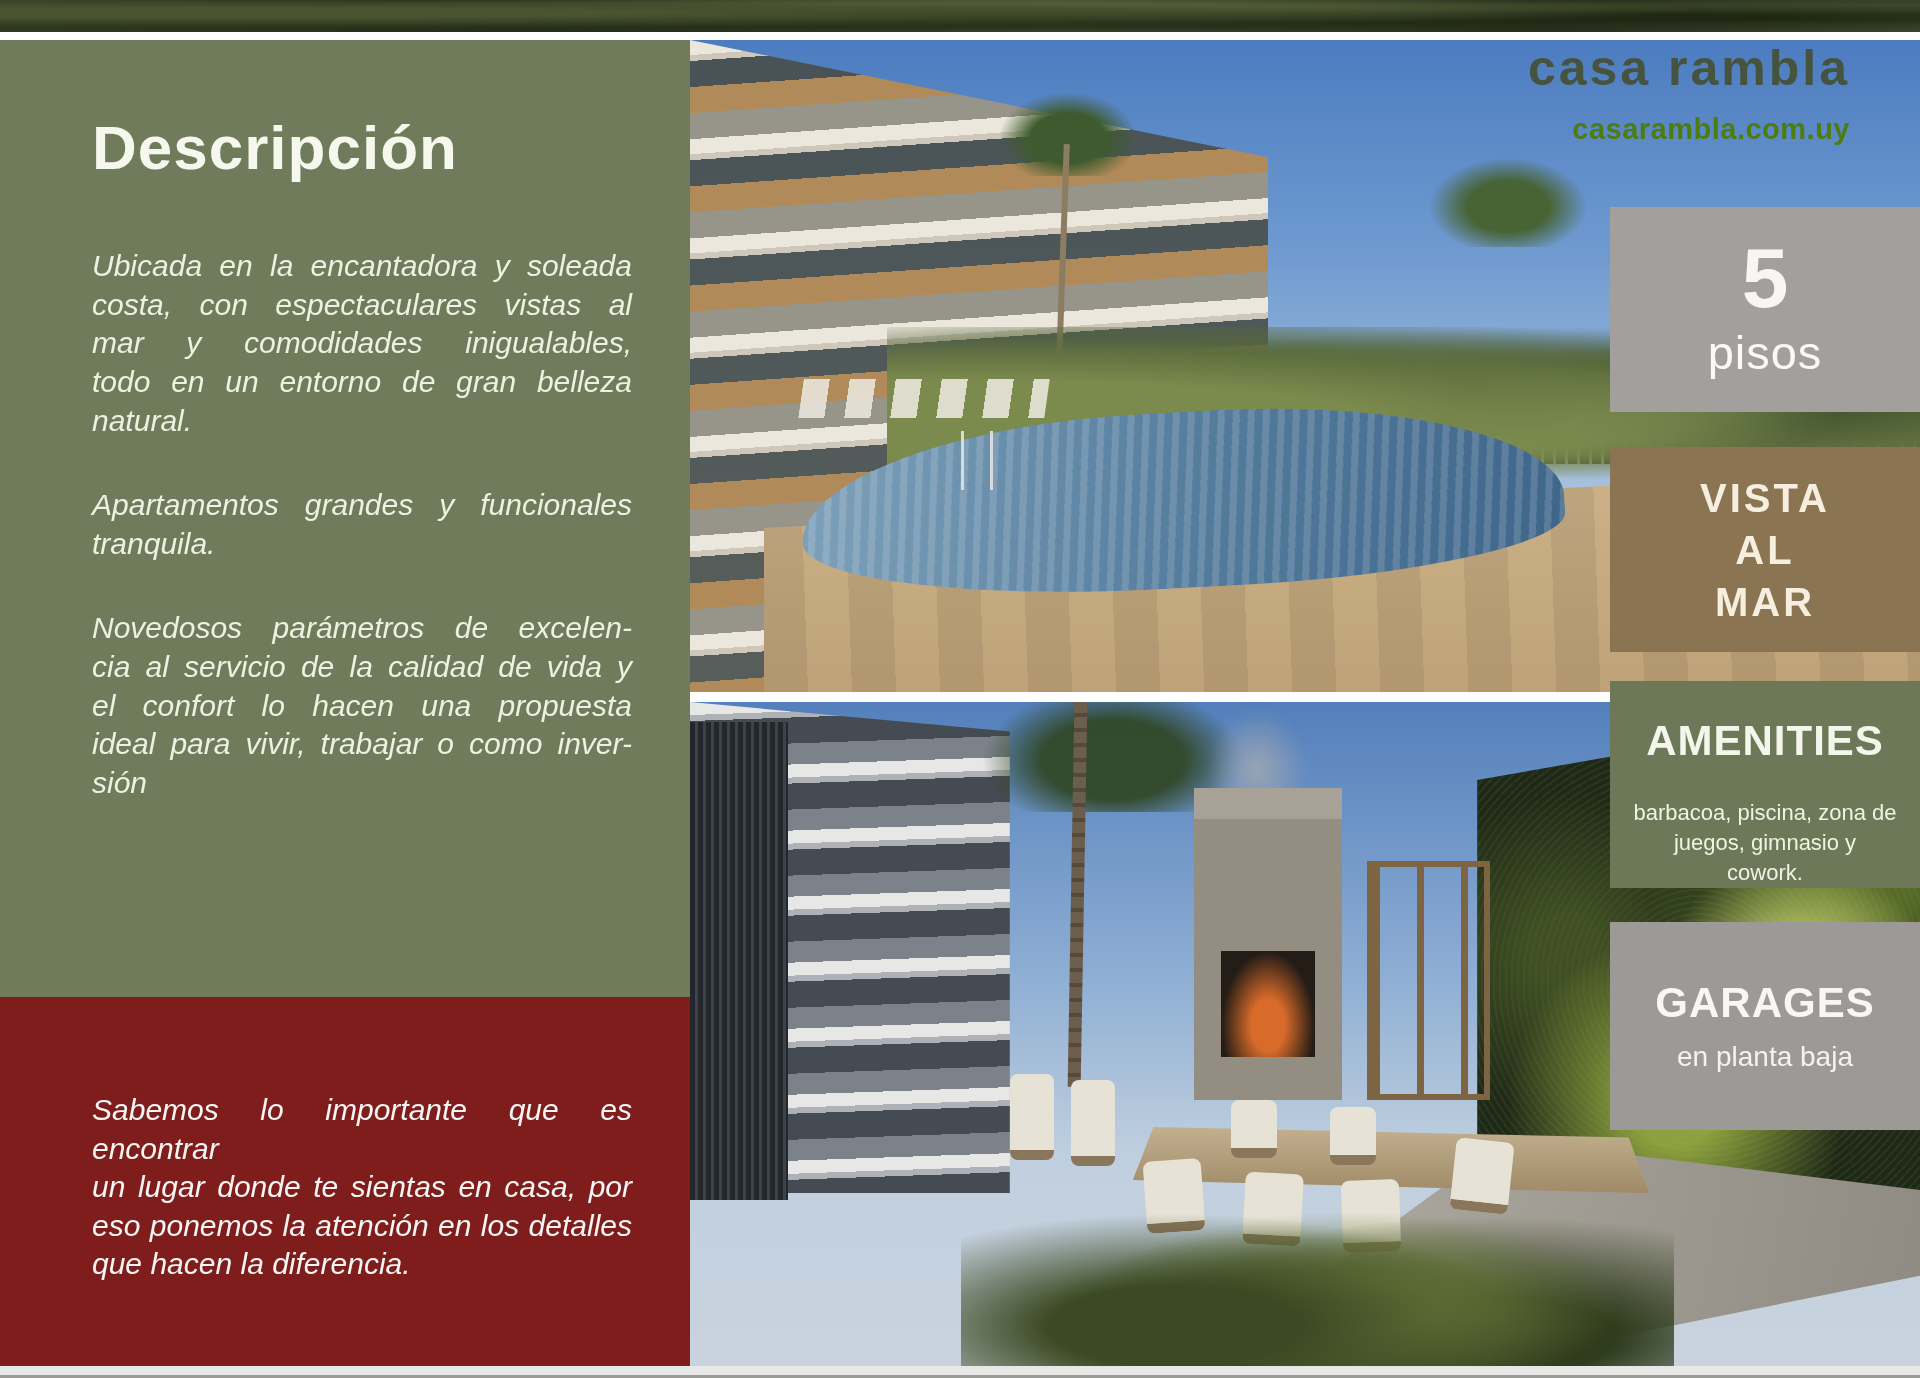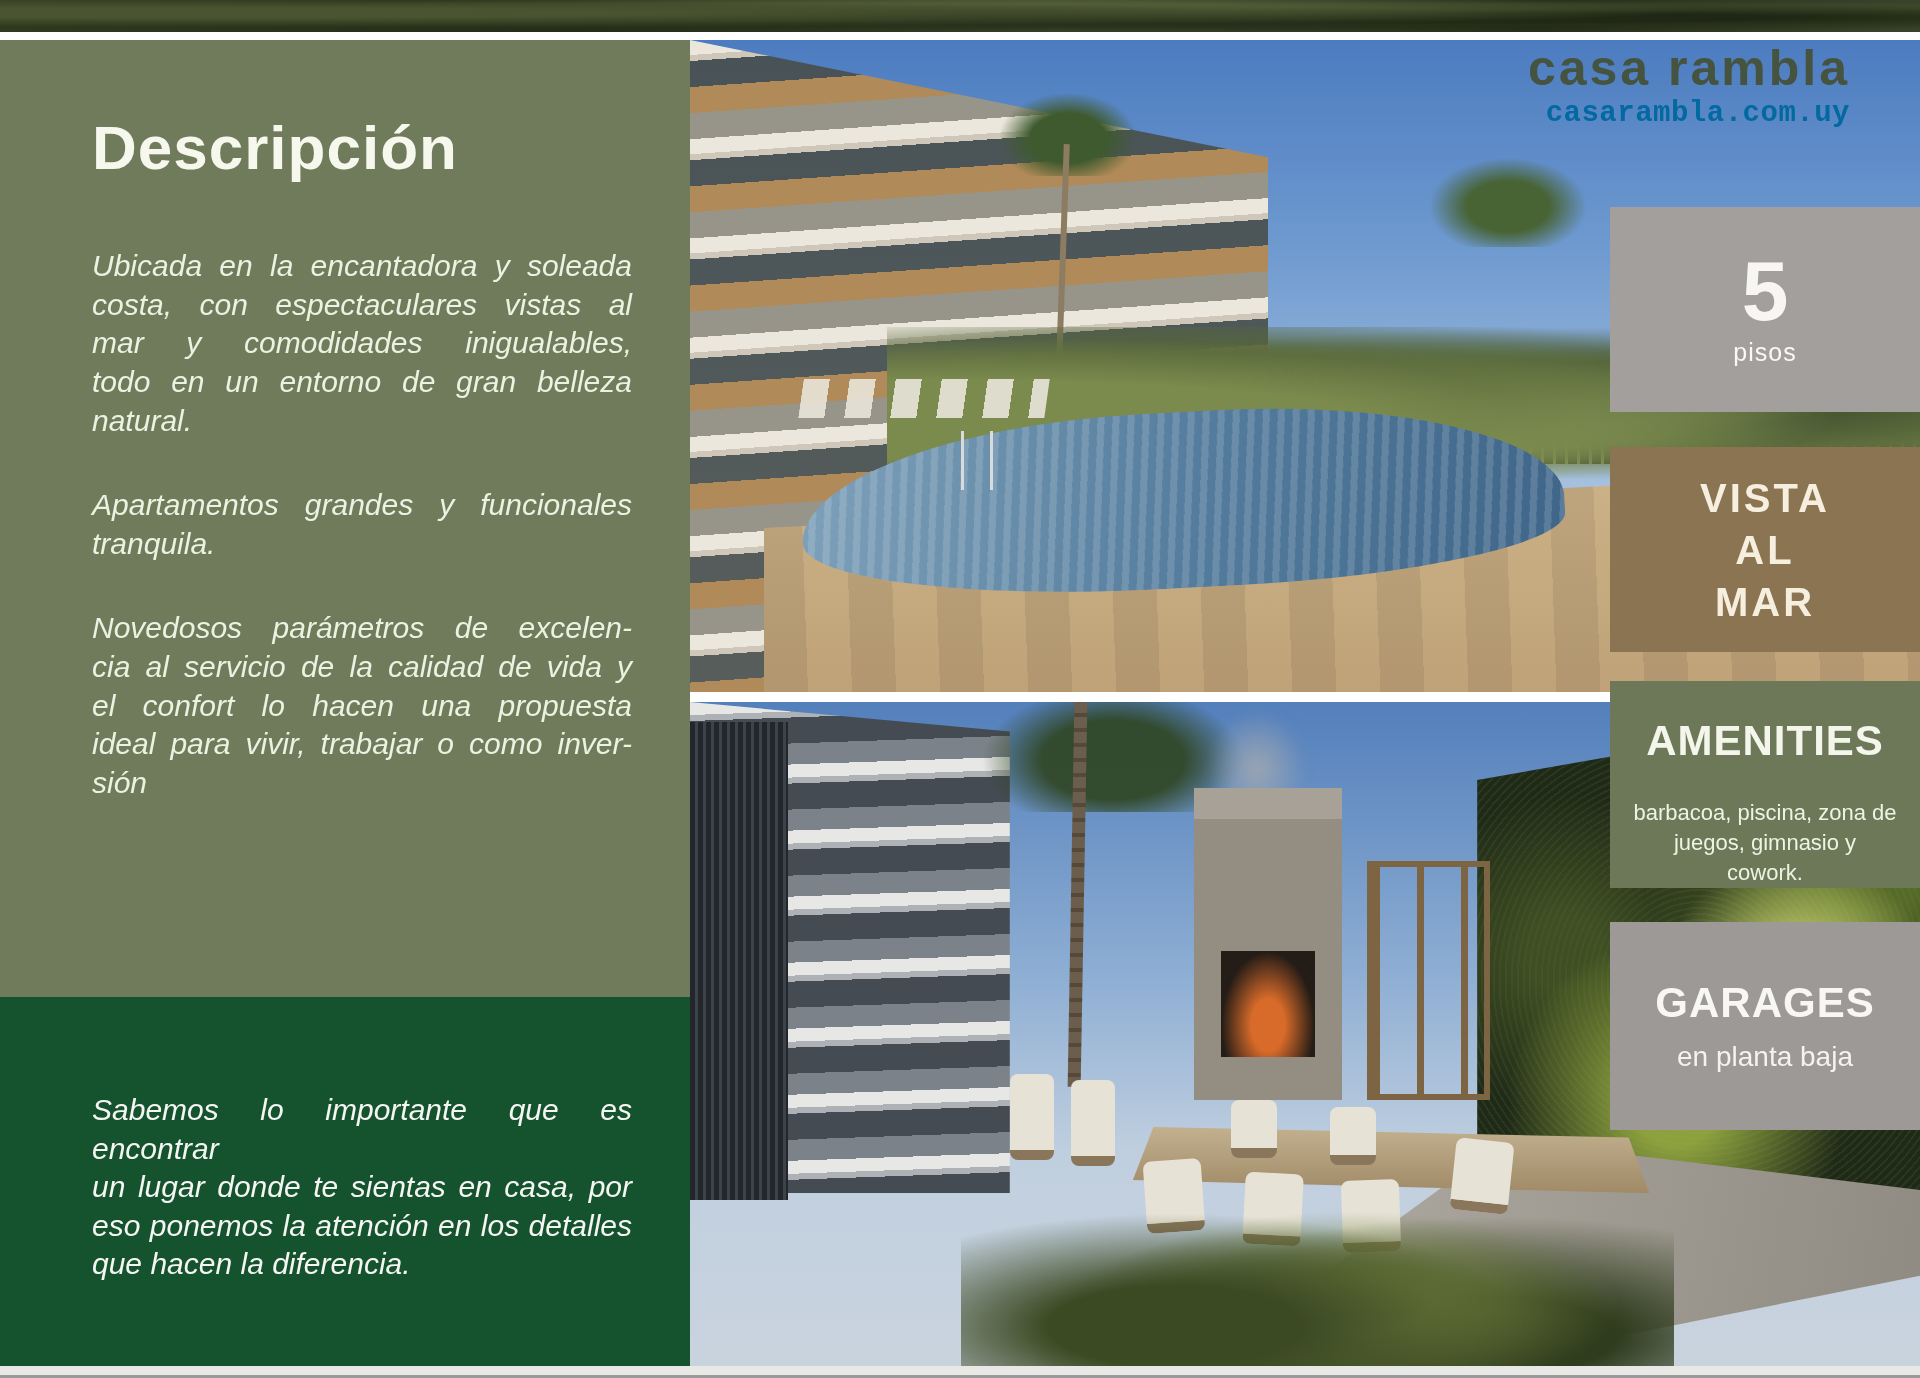--- a/index.html
+++ b/index.html
@@ -27,39 +27,39 @@
   .desc-heading{
     font-size:62px;font-weight:bold;letter-spacing:1px;color:#F6F8EE;
     margin:0 0 64px 0;line-height:1.15;
   }
   .para{font-size:30px;line-height:38.6px;color:#EDF1E1;font-style:italic;}
   .para + .para{margin-top:46px;}
   .jline{text-align:justify;text-align-last:justify;}
   .jline:last-child{text-align-last:left;}
   .panel-gray{
     position:absolute;left:0;top:997px;width:690px;height:369px;
-    background:#14532d;color:#F7F7F7;
+    background:#7f1d1d;color:#F7F7F7;
     padding:94px 58px 0 92px;box-sizing:border-box;
   }
   .panel-gray .para{color:#F5F5F4;}
   
   .bottom-strip{
     position:absolute;left:0;top:1366px;width:1920px;height:12px;
     background:#E8E8E6;border-bottom:3px solid #9a9a98;box-sizing:border-box;
   }
   
   .brand{
     position:absolute;top:42px;right:70px;text-align:right;z-index:30;
   }
   .brand-logo{
     font-size:50px;letter-spacing:3px;color:#45533F;font-weight:bold;
     line-height:1.05;
   }
   .brand-site{
-    font-size:29px;font-weight:bold;color:#0369a1;letter-spacing:0.5px;margin-top:2px;font-family:Liberation Mono, monospace;
+    font-size:29px;font-weight:bold;color:#4d7c0f;letter-spacing:0.5px;margin-top:18px;
   }
   
   .photo{position:absolute;overflow:hidden;background:#9fbcdc;}
   .photo-top{left:690px;top:40px;width:1230px;height:652px;}
   .photo-bottom{left:690px;top:702px;width:1230px;height:664px;}
   .layer{position:absolute;}
   
   .t-sky{inset:0;background:linear-gradient(180deg,#4c7cc0 0%,#6f9ad0 32%,#9fbcdc 62%,#c6d7e7 100%);}
   .t-building{
     left:0;top:0;width:47%;height:100%;
@@ -197,21 +197,21 @@
       radial-gradient(ellipse at 45% 90%, #55662e 0 14%, transparent 46%);
   }
   
   .infobox{
     position:absolute;left:1610px;width:310px;z-index:20;
     display:flex;flex-direction:column;align-items:center;justify-content:center;
     color:#F7F6F2;text-align:center;box-sizing:border-box;
   }
   .box-floors{top:207px;height:205px;background:#A39F9C;}
   .box-floors .big-number{font-size:84px;font-weight:bold;line-height:0.95;}
-  .box-floors .number-label{font-size:25px;letter-spacing:1px;margin-top:6px;color:#FAF9F6;}
+  .box-floors .number-label{font-size:47px;letter-spacing:1px;margin-top:6px;color:#FAF9F6;}
   .box-view{top:447px;height:205px;background:#8B7452;}
   .box-view .cline{font-size:40px;font-weight:bold;letter-spacing:3px;line-height:52px;color:#F6EFDF;}
   .box-amenities{top:681px;height:207px;background:#6C7857;justify-content:space-between;padding-top:36px;}
   .box-amenities .box-title{font-size:42px;font-weight:bold;letter-spacing:1px;color:#F4F6EC;}
   .box-amenities .cline{font-size:22px;line-height:30px;color:#EFF3E3;}
   .box-amenities .sub{margin-top:16px;}
   .box-garages{top:922px;height:208px;background:#9C9996;}
   .box-garages .box-title{font-size:42px;font-weight:bold;letter-spacing:1px;color:#F8F7F5;}
   .box-garages .box-sub{font-size:28px;margin-top:14px;color:#F4F3F1;text-align:right;}
 </style>

